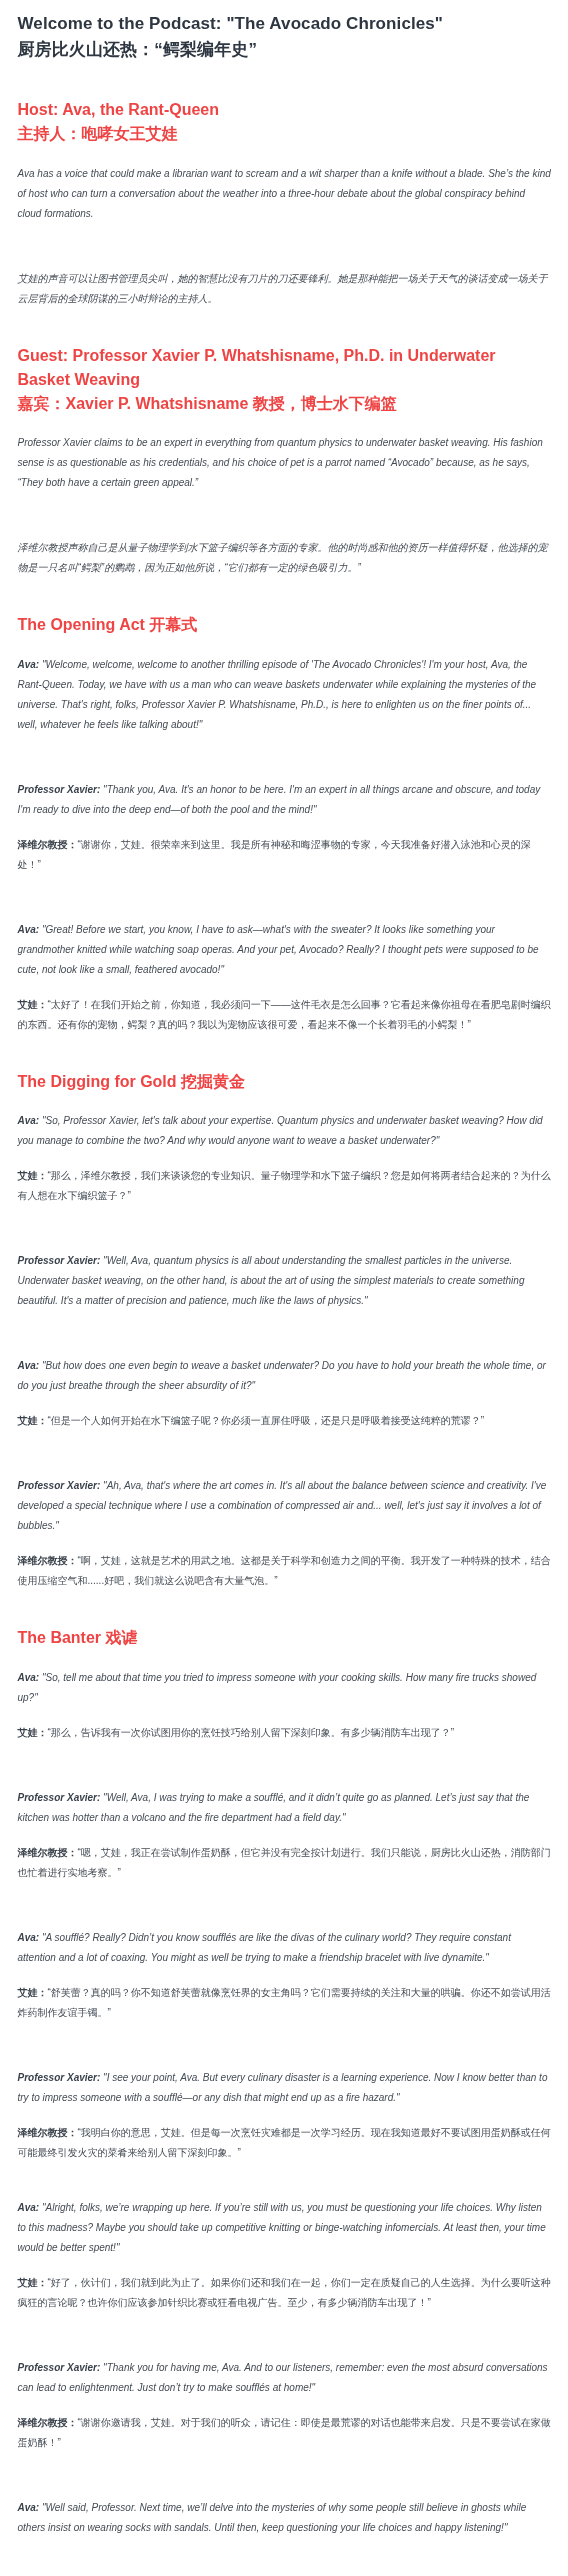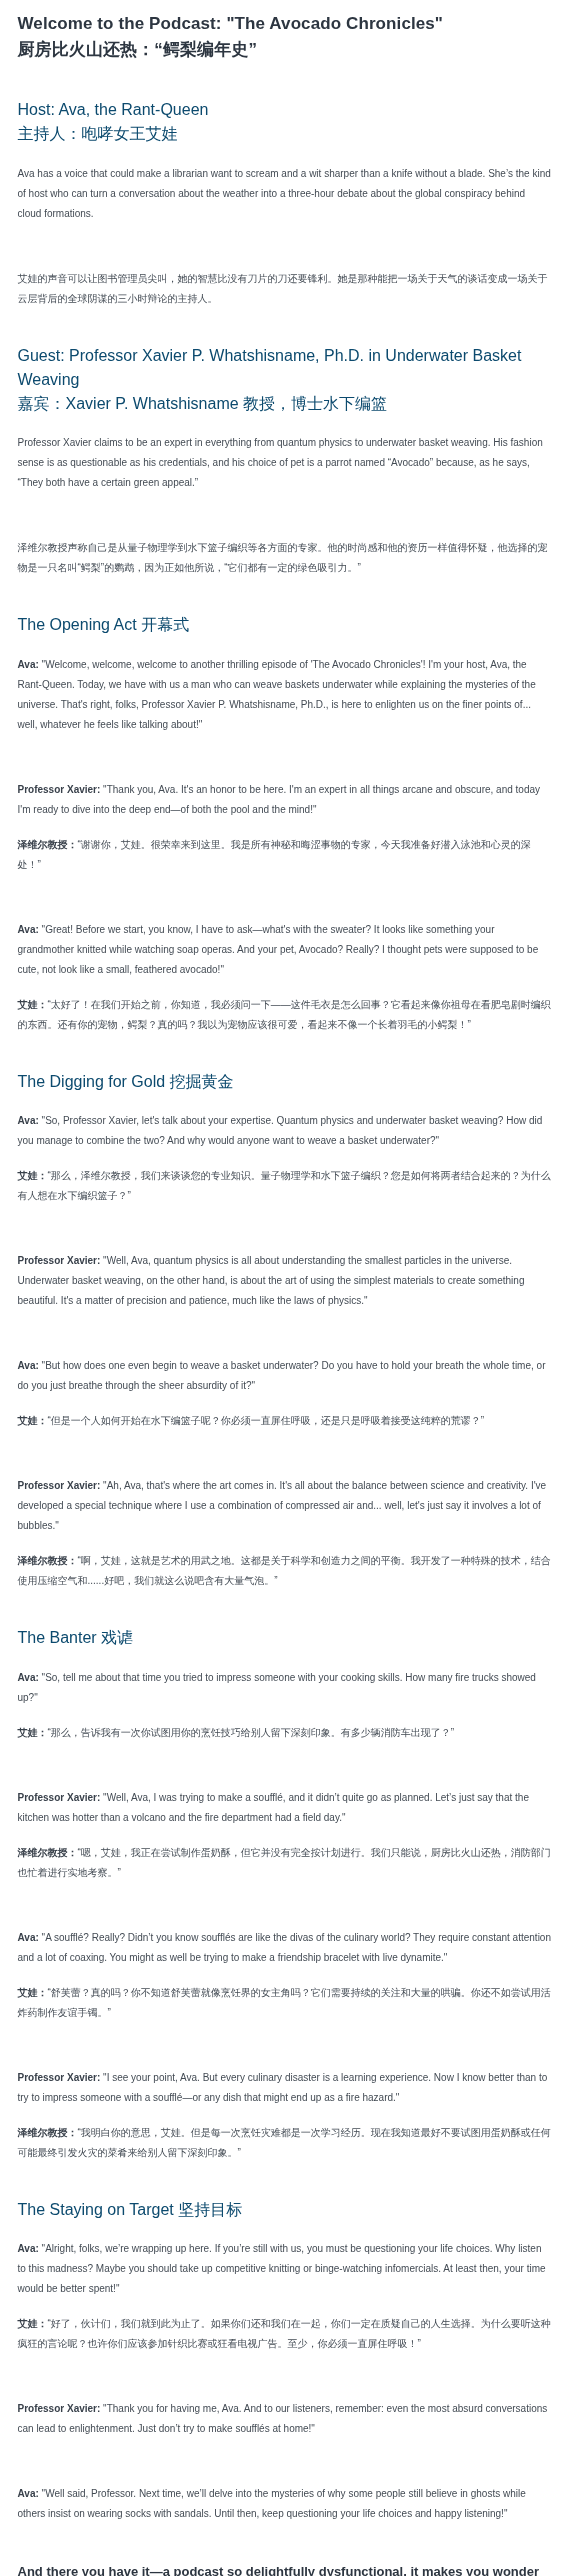--- a/index.html
+++ b/index.html
@@ -22,39 +22,40 @@
     font-weight: 700;
     color: #2d3641;
     line-height: 1.55;
     letter-spacing: 0.1px;
   }
   .section {
     margin-top: 35px;
   }
   .heading-line {
     font-size: 16px;
-    font-weight: 400;
-    color: #0c4a6e;
+    font-weight: 700;
+    color: #ef4444;
     line-height: 1.5;
     margin: 0;
   }
   .turn {
     margin-top: 45px;
   }
   .turn.first {
     margin-top: 17.5px;
   }
   .para {
     margin: 15px 0 0 0;
     font-size: 10px;
     line-height: 2.0;
     color: #434b54;
   }
   .turn .para:first-child {
     margin-top: 0;
+    font-style: italic;
   }
   .para .speaker {
     font-weight: 700;
     color: #39414b;
   }
   .outro {
     margin-top: 37px;
   }
   .outro-en {
     font-size: 13px;
@@ -140,27 +141,27 @@
         <div class="turn">
           <p class="para"><strong class="speaker">Ava:</strong><span> "A soufflé? Really? Didn’t you know soufflés are like the divas of the culinary world? They require constant attention and a lot of coaxing. You might as well be trying to make a friendship bracelet with live dynamite."</span></p>
           <p class="para"><strong class="speaker">艾娃：</strong><span>“舒芙蕾？真的吗？你不知道舒芙蕾就像烹饪界的女主角吗？它们需要持续的关注和大量的哄骗。你还不如尝试用活炸药制作友谊手镯。”</span></p>
         </div>
         <div class="turn">
           <p class="para"><strong class="speaker">Professor Xavier:</strong><span> "I see your point, Ava. But every culinary disaster is a learning experience. Now I know better than to try to impress someone with a soufflé—or any dish that might end up as a fire hazard."</span></p>
           <p class="para"><strong class="speaker">泽维尔教授：</strong><span>“我明白你的意思，艾娃。但是每一次烹饪灾难都是一次学习经历。现在我知道最好不要试图用蛋奶酥或任何可能最终引发火灾的菜肴来给别人留下深刻印象。”</span></p>
         </div>
       </section>
       <section class="section">
-        <h2 class="heading-line">The Staying on Target 坚持目标</h2>
         <div class="turn first">
           <p class="para"><strong class="speaker">Ava:</strong><span> "Alright, folks, we’re wrapping up here. If you’re still with us, you must be questioning your life choices. Why listen to this madness? Maybe you should take up competitive knitting or binge-watching infomercials. At least then, your time would be better spent!"</span></p>
-          <p class="para"><strong class="speaker">艾娃：</strong><span>“好了，伙计们，我们就到此为止了。如果你们还和我们在一起，你们一定在质疑自己的人生选择。为什么要听这种疯狂的言论呢？也许你们应该参加针织比赛或狂看电视广告。至少，你必须一直屏住呼吸！”</span></p>
+          <p class="para"><strong class="speaker">艾娃：</strong><span>“好了，伙计们，我们就到此为止了。如果你们还和我们在一起，你们一定在质疑自己的人生选择。为什么要听这种疯狂的言论呢？也许你们应该参加针织比赛或狂看电视广告。至少，有多少辆消防车出现了！”</span></p>
         </div>
         <div class="turn">
           <p class="para"><strong class="speaker">Professor Xavier:</strong><span> "Thank you for having me, Ava. And to our listeners, remember: even the most absurd conversations can lead to enlightenment. Just don’t try to make soufflés at home!"</span></p>
+          <p class="para"><strong class="speaker">泽维尔教授：</strong><span>“谢谢你邀请我，艾娃。对于我们的听众，请记住：即使是最荒谬的对话也能带来启发。只是不要尝试在家做蛋奶酥！”</span></p>
         </div>
         <div class="turn">
           <p class="para"><strong class="speaker">Ava:</strong><span> "Well said, Professor. Next time, we’ll delve into the mysteries of why some people still believe in ghosts while others insist on wearing socks with sandals. Until then, keep questioning your life choices and happy listening!"</span></p>
         </div>
       </section>
     </div>
 
   <footer class="outro">
     <p class="outro-en">And there you have it—a podcast so delightfully dysfunctional, it makes you wonder whether it’s all a dream—or a nightmare.</p>
 

